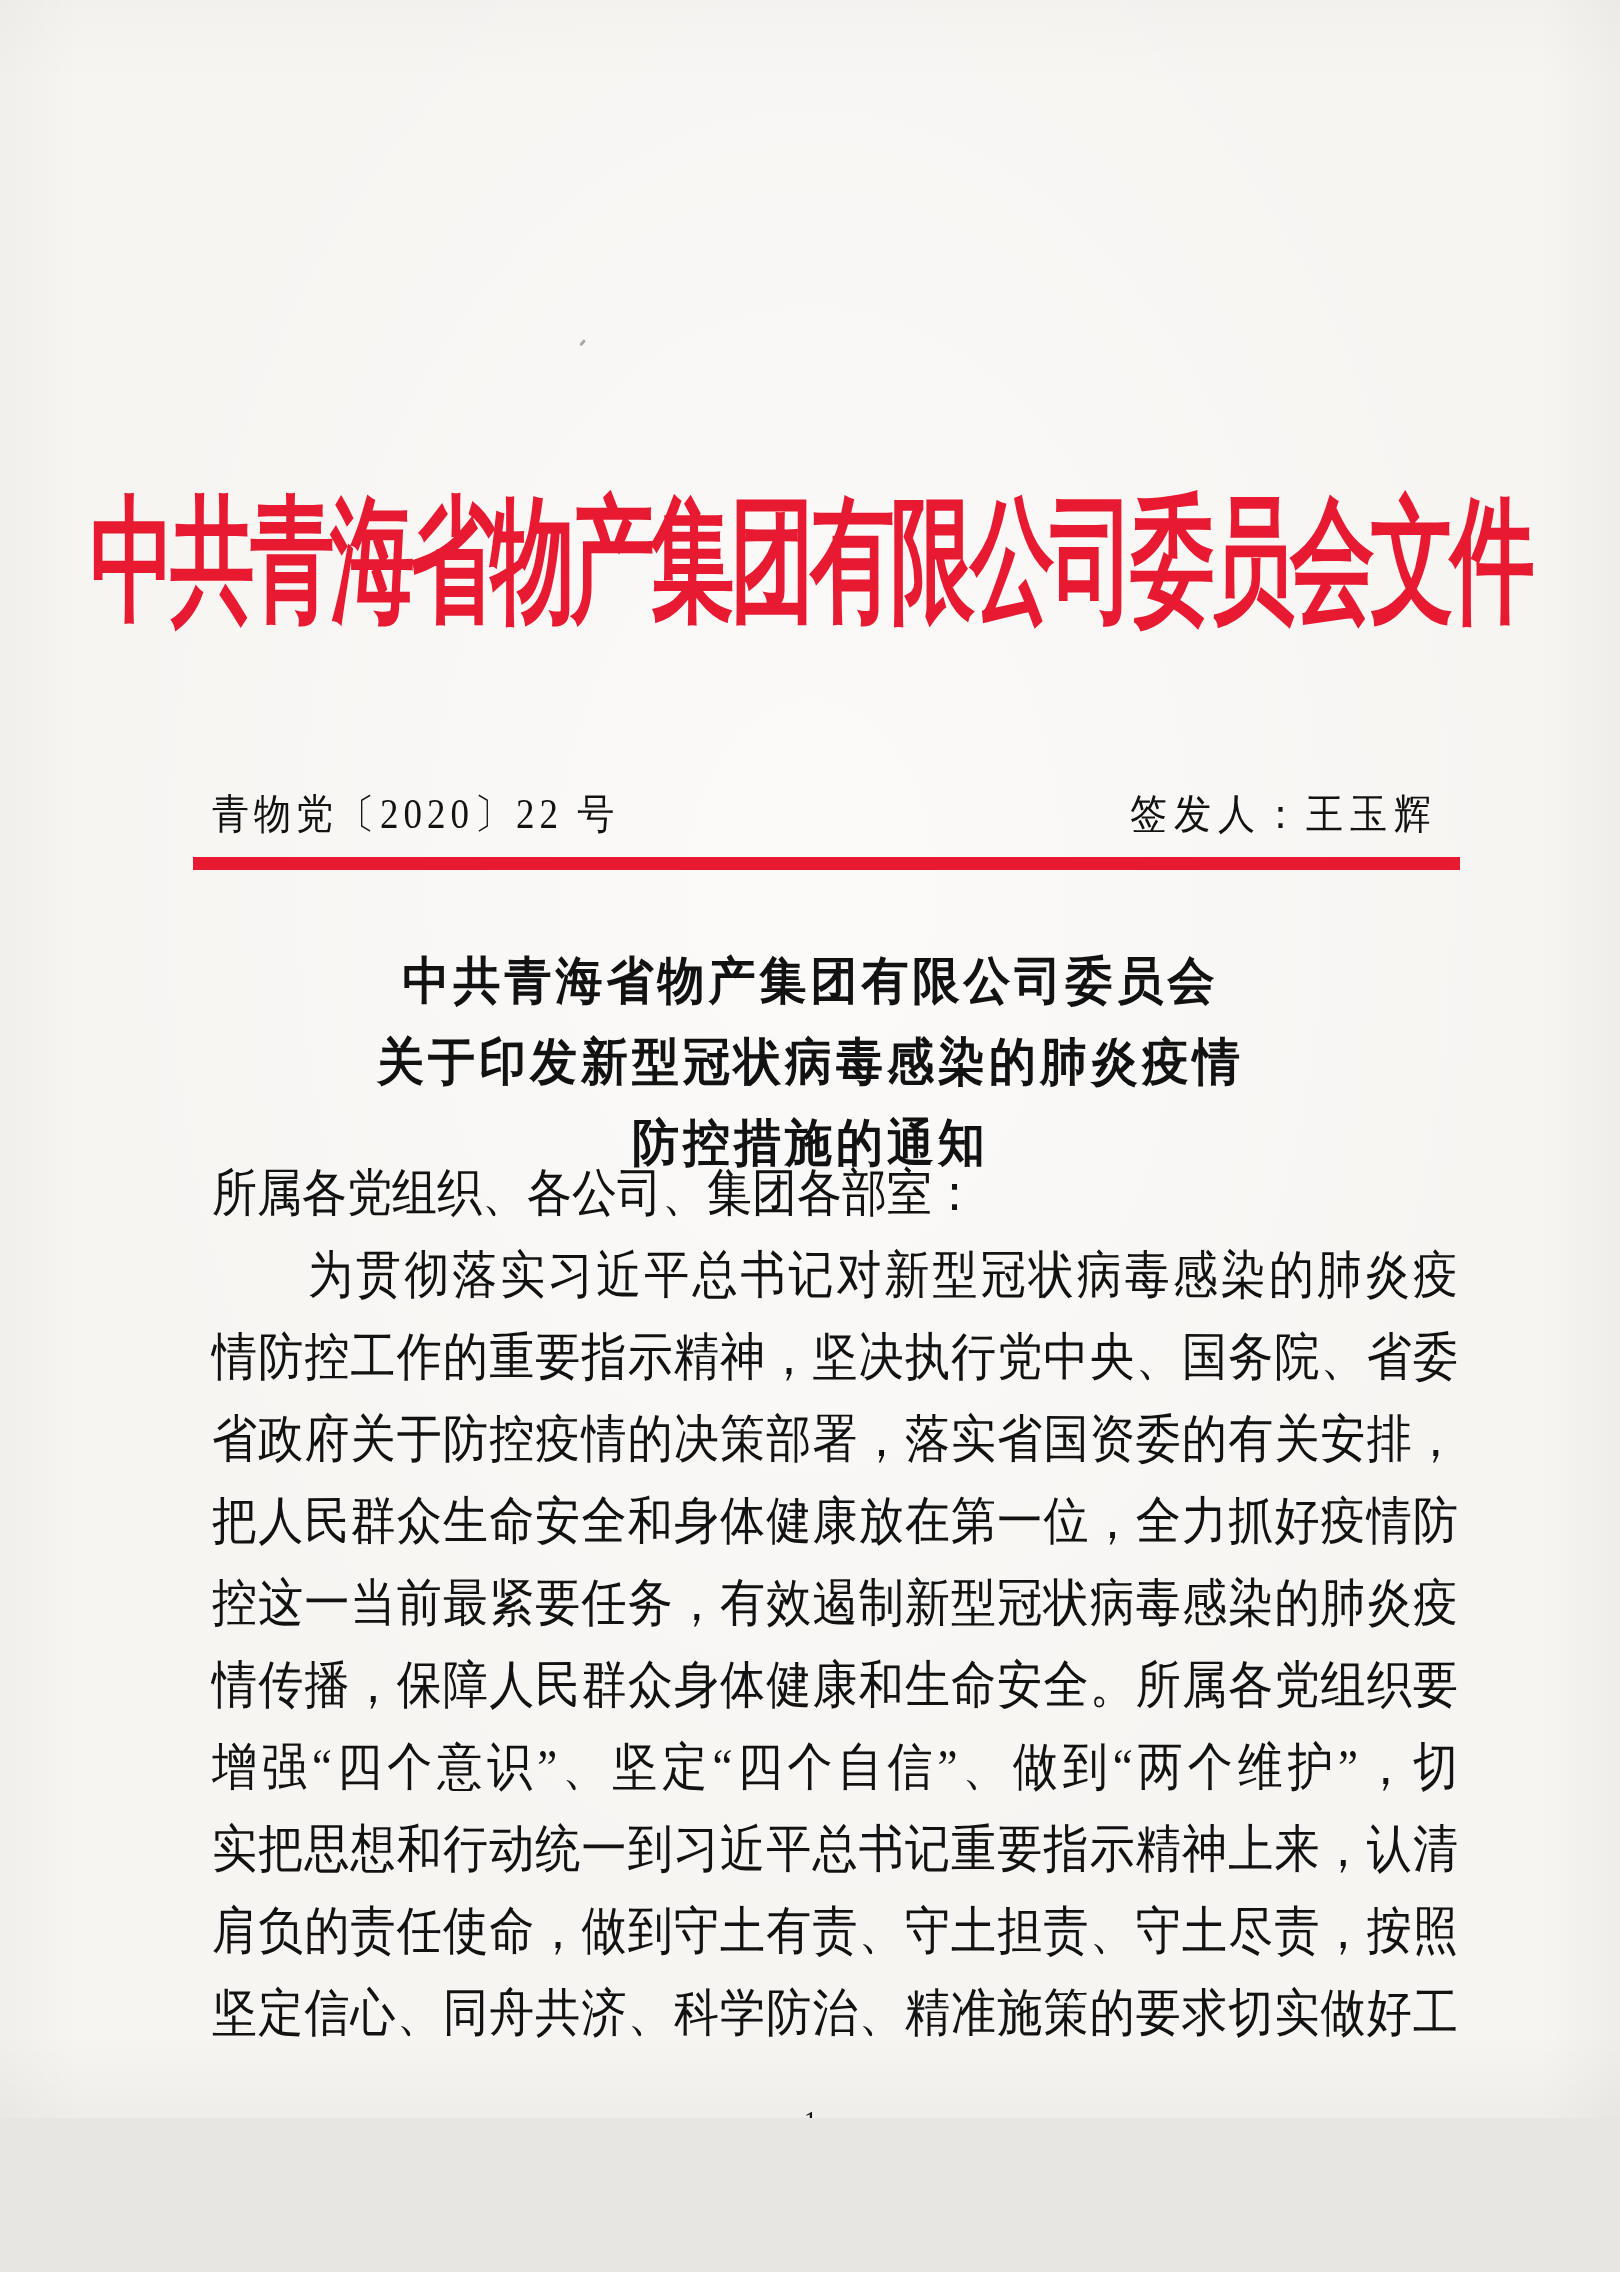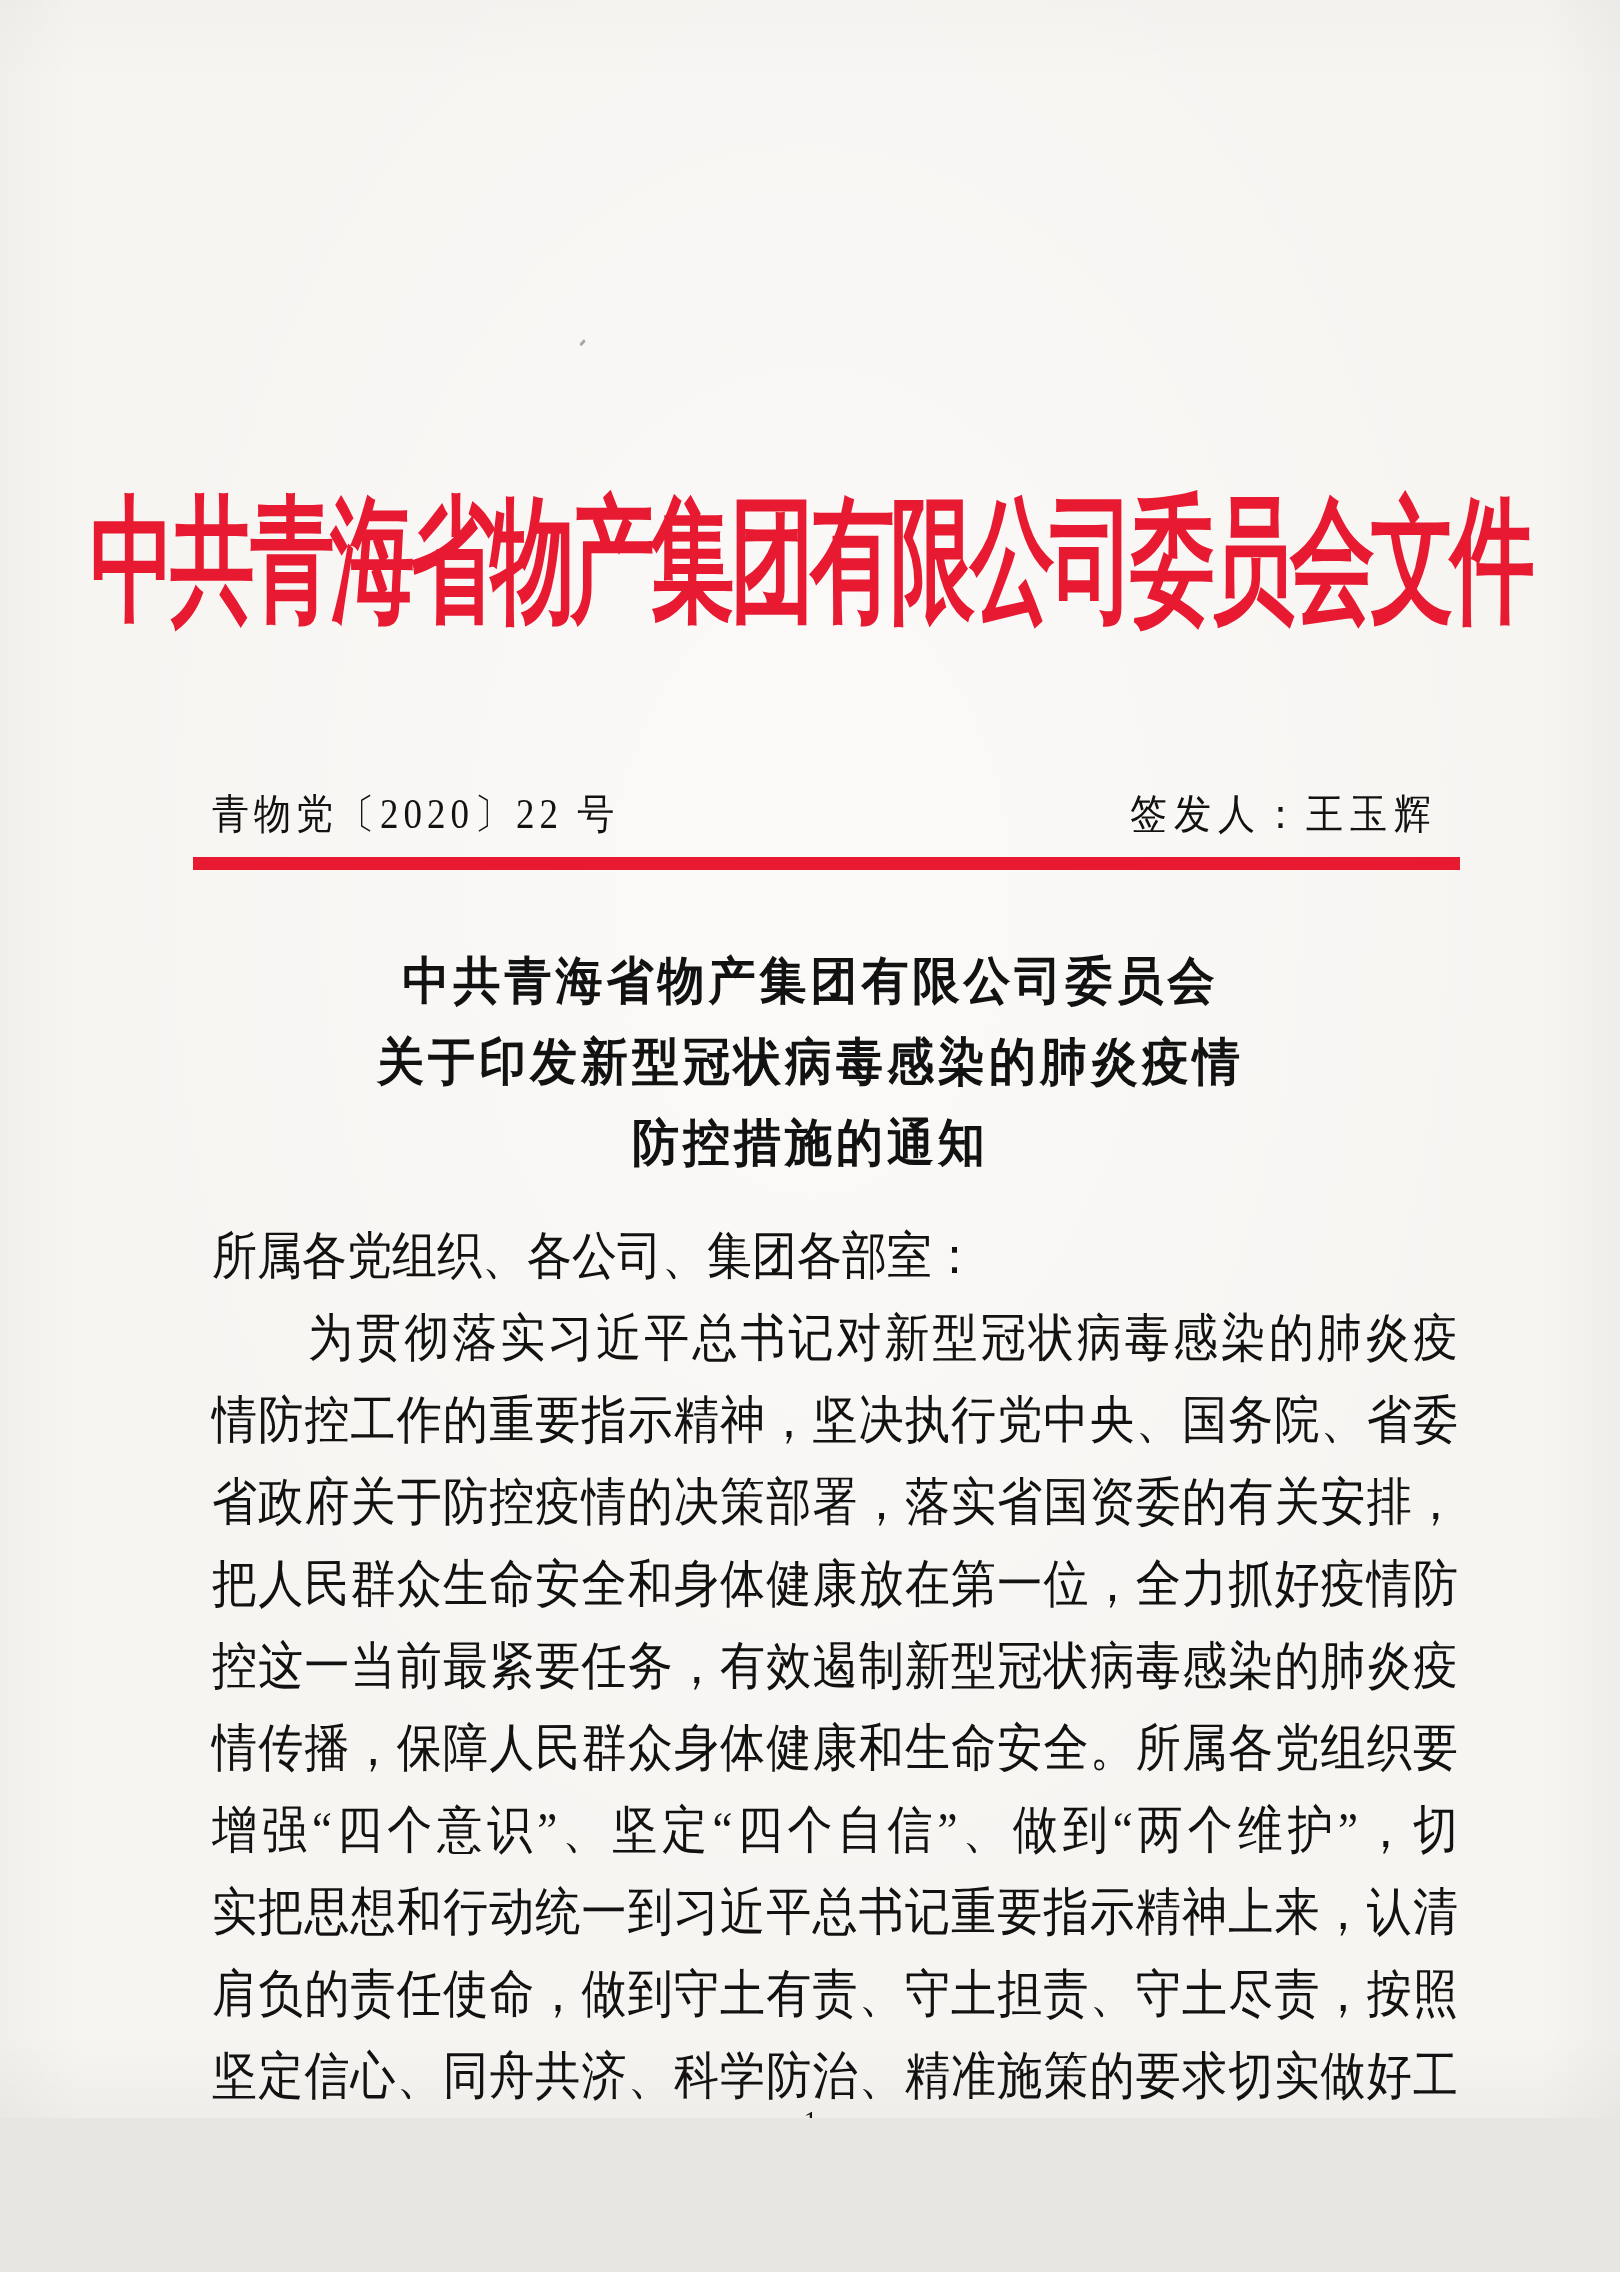--- a/index.html
+++ b/index.html
@@ -69,21 +69,21 @@
     font-size: 47px;
     line-height: 75px;
     letter-spacing: 4px;
     transform: scaleY(1.08);
     white-space: nowrap;
   }
 
   
   .body-text {
     position: absolute;
-    top: 1215px; left: 212px; width: 1246px;
+    top: 1152px; left: 212px; width: 1246px;
     font-size: 45px;
     line-height: 82px;
   }
   .body-text .line { transform: scaleY(1.14); }
   .salutation { text-align: left; white-space: nowrap; }
   .fill {
     text-align: justify;
     text-align-last: justify;
     text-justify: inter-character;
   }

